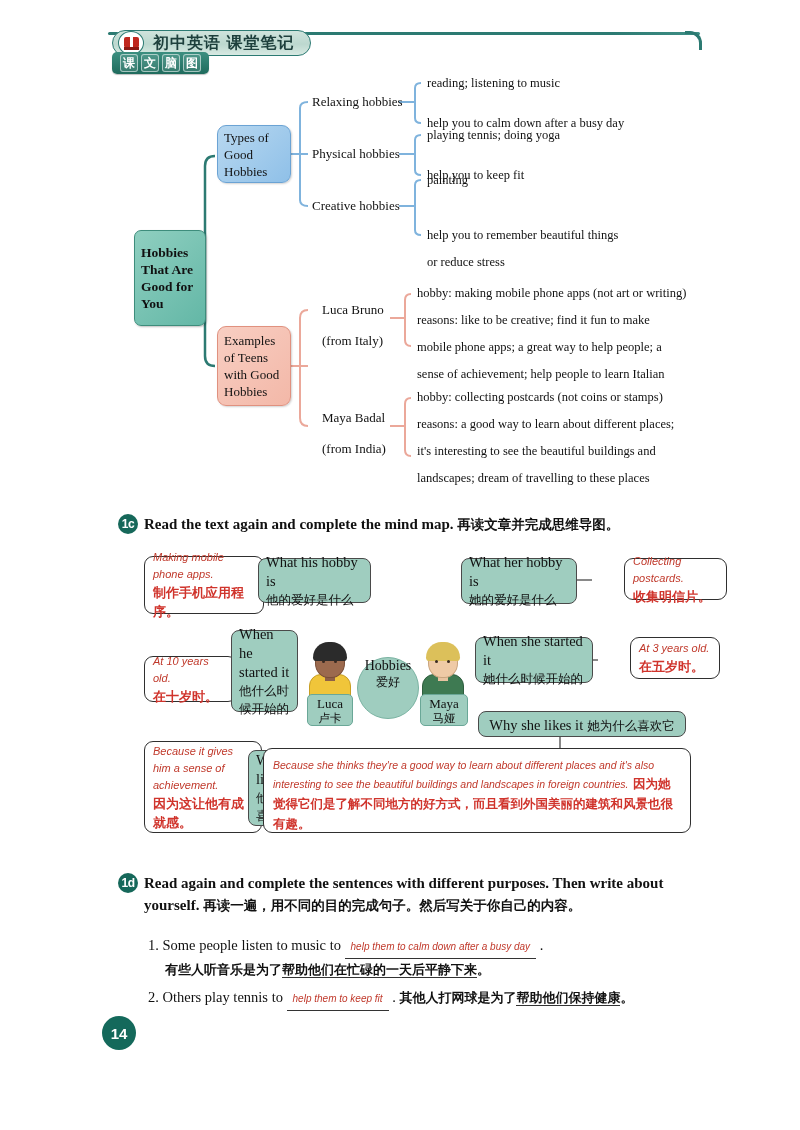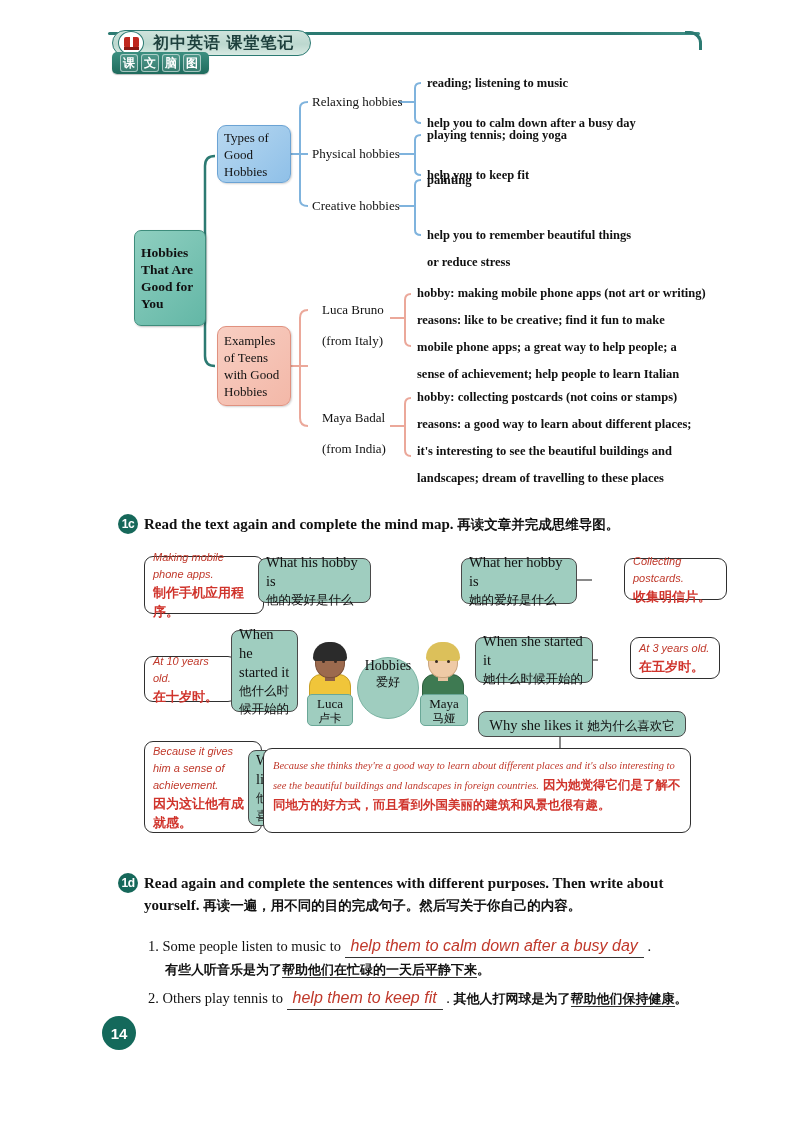--- a/index.html
+++ b/index.html
@@ -95,21 +95,21 @@
     background:linear-gradient(135deg,#f8cec2,#f3b8a8);
     border:1px solid #e0917f;
     box-shadow:1px 1px 2px rgba(0,0,0,.18);
   }
 
   .mm-label{
     position:absolute; font-size:13px; font-weight:400; color:#111;
     font-family:"Liberation Serif", serif; line-height:19px; white-space:nowrap;
   }
   .mm-leaf{
-    position:absolute; font-size:12.5px; font-weight:700; color:#111;
+    position:absolute; font-size:12.5px; font-weight:400; color:#111;
     font-family:"Liberation Serif", serif; line-height:21px;
   }
 
   svg.mm-lines{ position:absolute; left:0; top:0; width:800px; height:425px; overflow:visible; }
 
   
   .q-head{ position:absolute; display:flex; align-items:flex-start; gap:6px; }
   .q-badge{
     flex:0 0 auto; width:20px; height:20px; border-radius:50%;
     background:#16685a; color:#fff;
@@ -174,34 +174,34 @@
   .name-tag{
     position:absolute; background:#9fcdbf; border:1px solid #6aa797; border-radius:5px;
     display:flex; flex-direction:column; align-items:center; justify-content:center;
     font-family:"Liberation Serif", serif; color:#111; padding:1px 5px;
   }
   .name-tag .en{ font-size:13px; line-height:15px;}
   .name-tag .cn{ font-size:11.5px; line-height:14px; font-family:"Liberation Sans",sans-serif;}
 
   .longbox{
     position:absolute; background:#fff; border:1.5px solid #2f2f2f; border-radius:9px;
-    padding:6px 9px; font-family:Liberation Serif, serif;
+    padding:6px 9px; font-family:Liberation Sans, sans-serif;
   }
   .longbox .en{ color:#c0392b; font-size:10.5px; line-height:18px; font-style:italic;}
   .longbox .cn{ color:#d0342c; font-size:12.5px; line-height:19px; font-weight:700;}
 
   
   #sec1d{ position:absolute; left:0; top:866px; width:800px; }
   .sent{
     position:absolute; font-family:"Liberation Serif", serif; font-size:14.5px;
     color:#111; line-height:23px; white-space:nowrap;
   }
   .blank{
     display:inline-block; color:#c0392b;
-    font-family:"Liberation Sans", sans-serif; font-size:16px; font-style:italic;
+    font-family:"Liberation Sans", sans-serif; font-size:10px; font-style:italic;
     border-bottom:1px solid #333; padding:0 6px; min-width:60px; text-align:center;
   }
   .cn-line{
     position:absolute; font-family:"Liberation Sans", sans-serif; font-size:13px;
     color:#111; font-weight:700; white-space:nowrap;
   }
   .cn-ul{ border-bottom:1px solid #333; }
 
   
   .pagenum{

